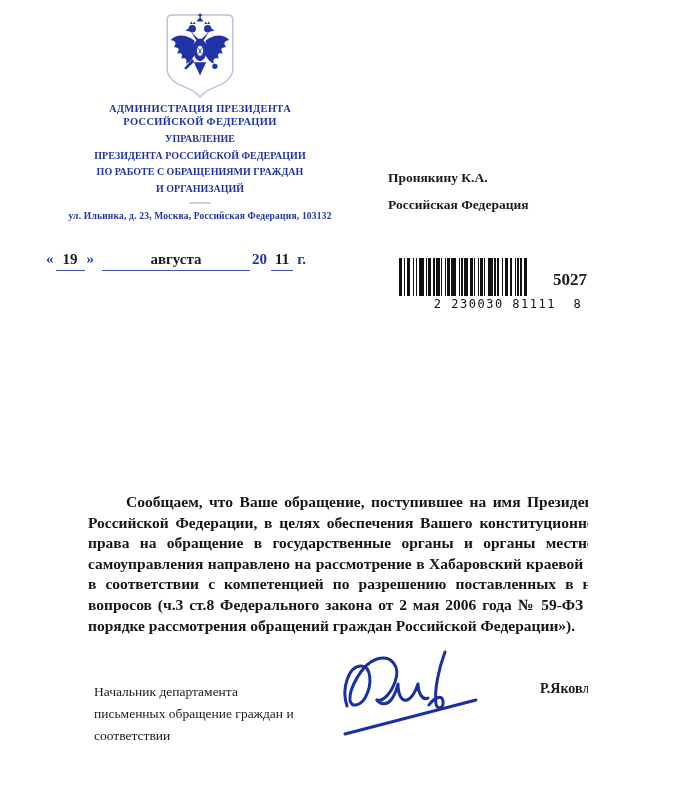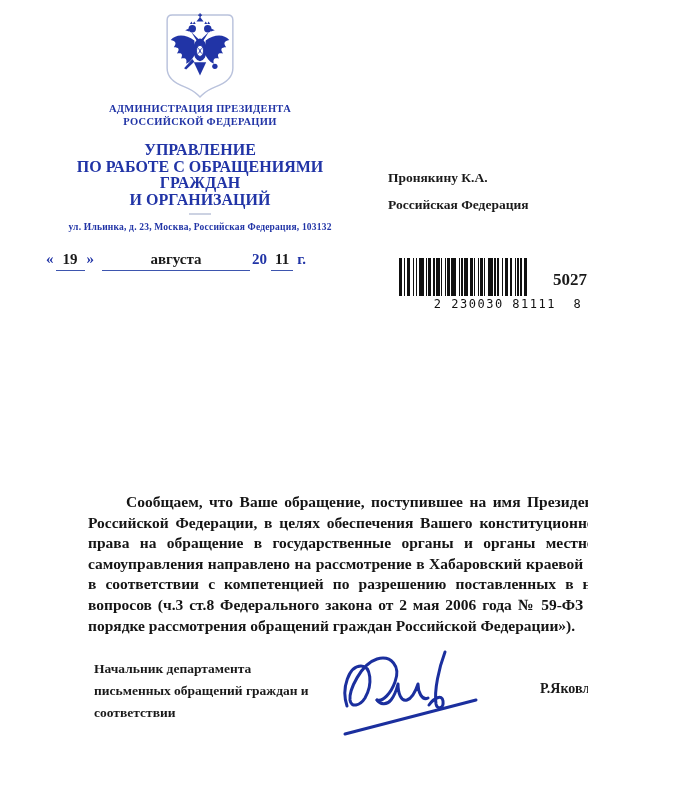--- a/index.html
+++ b/index.html
@@ -8,21 +8,21 @@
     width:677px; height:800px;
     font-family:"Liberation Serif","DejaVu Serif",serif;
     color:#1a1a1a;
   }
   .page { position:relative; width:588px; height:800px; background:#fff; overflow:hidden; }
 
   
   .letterhead { position:absolute; left:40px; top:10px; width:320px; text-align:center; color:#2134a6; }
   .emblem-wrap { height:92px; }
   .org-block  { margin-top:1px; font-size:10.5px; font-weight:bold; line-height:12.5px; letter-spacing:.3px; }
-  .dept-block { margin-top:14px; font-size:16px; font-weight:bold; line-height:16.5px; }
+  .dept-block { margin-top:3px; font-size:10px; font-weight:bold; line-height:16.5px; }
   .divider-dash { width:22px; height:2px; background:#ccd2e2; margin:5px auto 0; }
   .address { margin-top:7px; font-size:9.5px; font-weight:bold; letter-spacing:.2px; }
 
   
   .date-line { position:absolute; left:46px; top:251px; font-size:15px; font-weight:bold;
                color:#2134a6; display:flex; align-items:baseline; }
   .dl-day   { color:#1a1a1a; border-bottom:1.5px solid #3d55ae; padding:0 7px 2px; margin:0 2px;text-align:center; }
   .dl-month { color:#1a1a1a; border-bottom:1.5px solid #3d55ae; width:148px; text-align:center;
               padding-bottom:2px; margin-left:8px; }
   .dl-century { margin-left:2px; }
@@ -42,22 +42,22 @@
   .barcode-digits { font-family:"DejaVu Sans Mono","Liberation Mono",monospace;
                     font-size:12px; color:#111; letter-spacing:1.5px; margin-top:1px; white-space:pre;text-align:center; }
   .barcode-code { position:absolute; left:165px; top:12px; font-size:17px; font-weight:bold; color:#1a1a1a; }
 
   
   .body-paragraph { position:absolute; left:88px; top:492px; width:521px;
                     font-size:15.5px; font-weight:bold; color:#151515;
                     line-height:20.6px; text-align:justify; text-indent:38px; }
 
   
-  .sig-title { position:absolute; left:94px; top:658px; width:280px;
-               font-size:13.5px; font-weight:bold; line-height:22px; color:#1a1a1a; }
+  .sig-title { position:absolute; left:94px; top:681px; width:280px;
+               font-size:13.5px; font-weight:normal; line-height:22px; color:#1a1a1a; }
   .sig-scribble { position:absolute; left:333px; top:646px; }
   .sig-name { position:absolute; left:540px; top:681px; font-size:14px; font-weight:bold; color:#1a1a1a; }
 </style>
 </head>
 <body>
 
 <div class="page">
 
   <div class="letterhead">
     <div class="emblem-wrap">
@@ -85,20 +85,21 @@
         <ellipse cx="37" cy="39" rx="3.4" ry="5.4" fill="#ffffff" stroke="#2134a6" stroke-width="0.9"></ellipse>
         <path d="M35.5 36.5 L38.5 41.5 M38.5 36.5 L35.5 41.5" stroke="#2134a6" stroke-width="0.9"></path>
       </svg>
     </div>
     <div class="org-block">
       <div>АДМИНИСТРАЦИЯ ПРЕЗИДЕНТА</div>
       <div>РОССИЙСКОЙ ФЕДЕРАЦИИ</div>
     </div>
     <div class="dept-block">
       <div>УПРАВЛЕНИЕ</div>
+      <div>ПРЕЗИДЕНТА  РОССИЙСКОЙ  ФЕДЕРАЦИИ</div>
       <div>ПО РАБОТЕ  С  ОБРАЩЕНИЯМИ  ГРАЖДАН</div>
       <div>И ОРГАНИЗАЦИЙ</div>
     </div>
     <div class="divider-dash"></div>
     <div class="address">ул. Ильинка, д. 23, Москва, Российская Федерация, 103132</div>
   </div>
 
   <div class="date-line">
     <span>«</span>
     <span class="dl-day">19</span>
@@ -151,21 +152,21 @@
         <div style="width: 3.84px; margin-right: 0px;"></div>
       </div>
     <div class="barcode-digits">2 230030 81111  8</div>
     <div class="barcode-code">502771</div>
   </div>
 
   <div class="body-paragraph">Сообщаем, что Ваше обращение, поступившее на имя Президента Российской Федерации, в целях обеспечения Вашего конституционного права на обращение в государственные органы и органы местного самоуправления направлено на рассмотрение в Хабаровский краевой суд в соответствии с компетенцией по разрешению поставленных в нём вопросов (ч.3 ст.8 Федерального закона от 2 мая 2006 года № 59-ФЗ «О порядке рассмотрения обращений граждан Российской Федерации»).</div>
 
   <div class="sig-title">
     <div>Начальник департамента</div>
-    <div>письменных обращений граждан и</div>
+    <div>письменных обращение граждан и</div>
     <div>соответствии</div>
   </div>
 
   <div class="sig-scribble">
     <svg width="152" height="100" viewBox="0 0 152 100" aria-hidden="true">
       <g fill="none" stroke="#1b2f9e" stroke-width="3" stroke-linecap="round" stroke-linejoin="round">
         <path d="M14 60 C8 42 16 20 28 20 C38 20 40 38 32 52 C27 60 18 62 17 54 C16 44 28 18 44 13 C58 9 68 20 62 36 C58 47 50 56 44 54"></path>
         <path d="M44 54 C47 58 53 60 58 54 C62 49 64 42 65 38 C65 47 68 56 74 54 C80 52 83 44 85 38 C85 46 89 55 95 52"></path>
         <path d="M112 6 C106 22 101 44 103 58 C104 64 111 63 110 55 C109 48 101 52 96 59"></path>
         <path d="M12 88 L143 54"></path>

